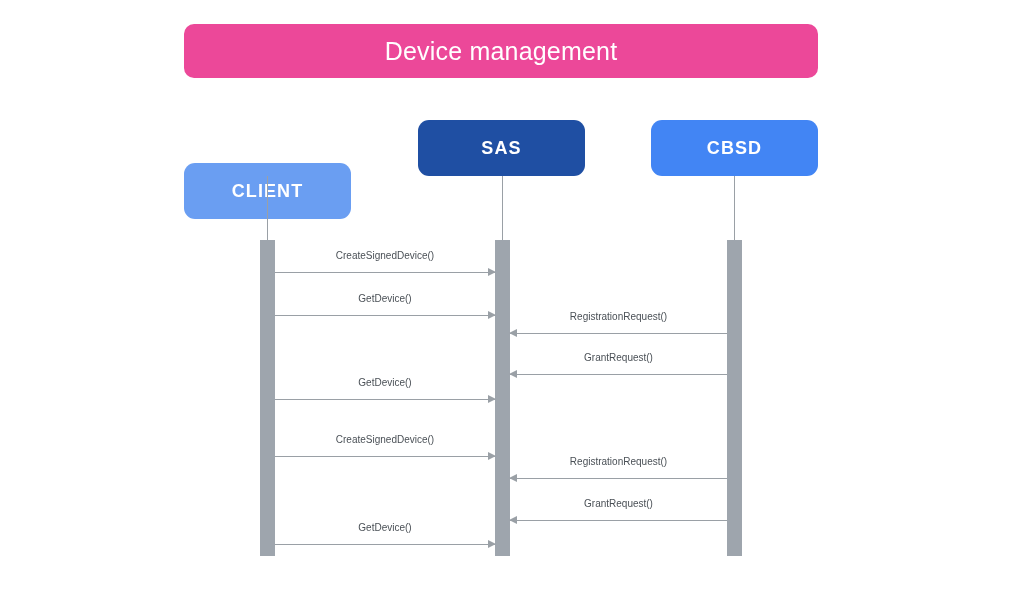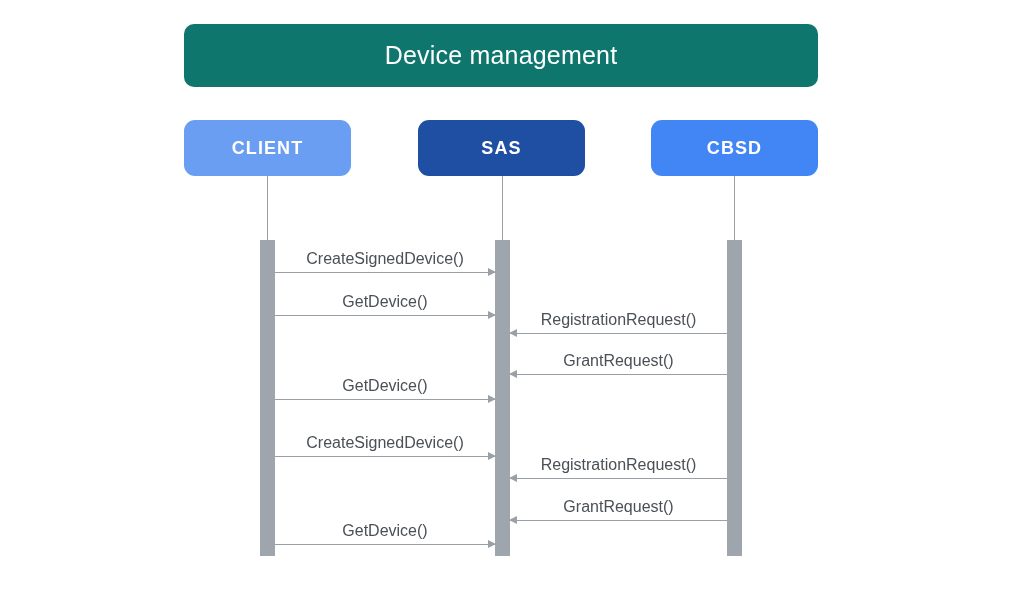--- a/index.html
+++ b/index.html
@@ -19,23 +19,23 @@
     height: 600px;
     background: #ffffff;
   }
 
   
   .title-banner {
     position: absolute;
     left: 184px;
     top: 24px;
     width: 634px;
-    height: 63px;
+    height: 54px;
     border-radius: 10px;
-    background: #0f766e;
+    background: #ec4899;
     display: flex;
     align-items: center;
     justify-content: center;
   }
   .title-banner .title-text {
     color: #ffffff;
     font-size: 25px;
     font-weight: 400;
     letter-spacing: 0.2px;
     font-family: "Liberation Sans", sans-serif;
@@ -104,35 +104,35 @@
     left: -1px;
     border-right: 8px solid #9aa0a6;
   }
   .msg-label {
     position: absolute;
     left: 0;
     width: 100%;
     top: -22px;
     text-align: center;
     color: #4a5056;
-    font-size: 16px;
+    font-size: 10px;
     font-family: "Liberation Sans", sans-serif;
     white-space: nowrap;
   }
 </style>
 </head>
 <body>
 
 <div id="stage">
 
   <div class="title-banner">
     <span class="title-text">Device management</span>
   </div>
 
-  <div class="participant" style="left:184px; background:#6a9ef2;">
+  <div class="participant" style="left:184px; background:#6a9ef2;margin-top:43px;">
     <span class="participant-label">CLIENT</span>
   </div>
 
   <div class="participant" style="left:651px; background:#4285f4;">
     <span class="participant-label">CBSD</span>
   </div>
 
   <div class="participant" style="left:418px; background:#1f4fa3;">
     <span class="participant-label">SAS</span>
   </div>

